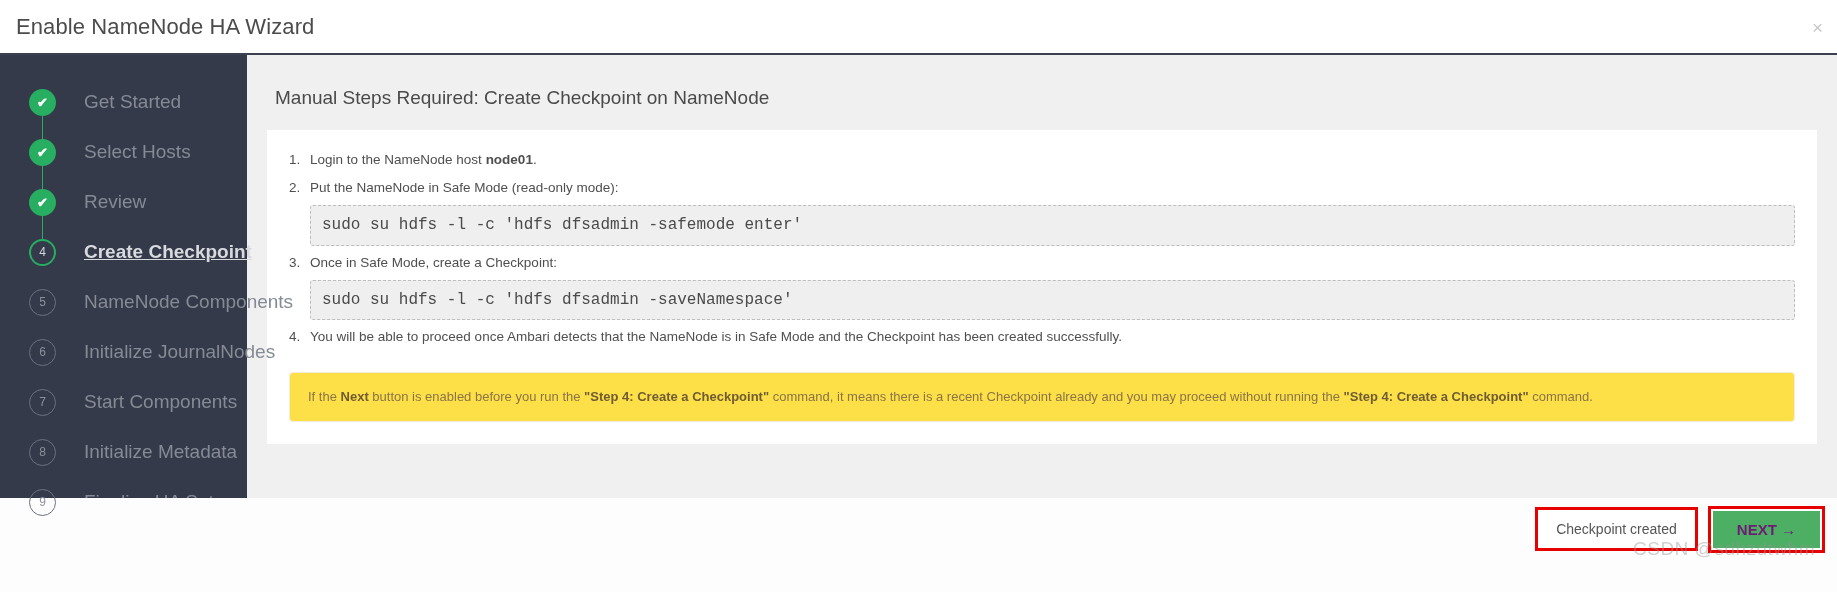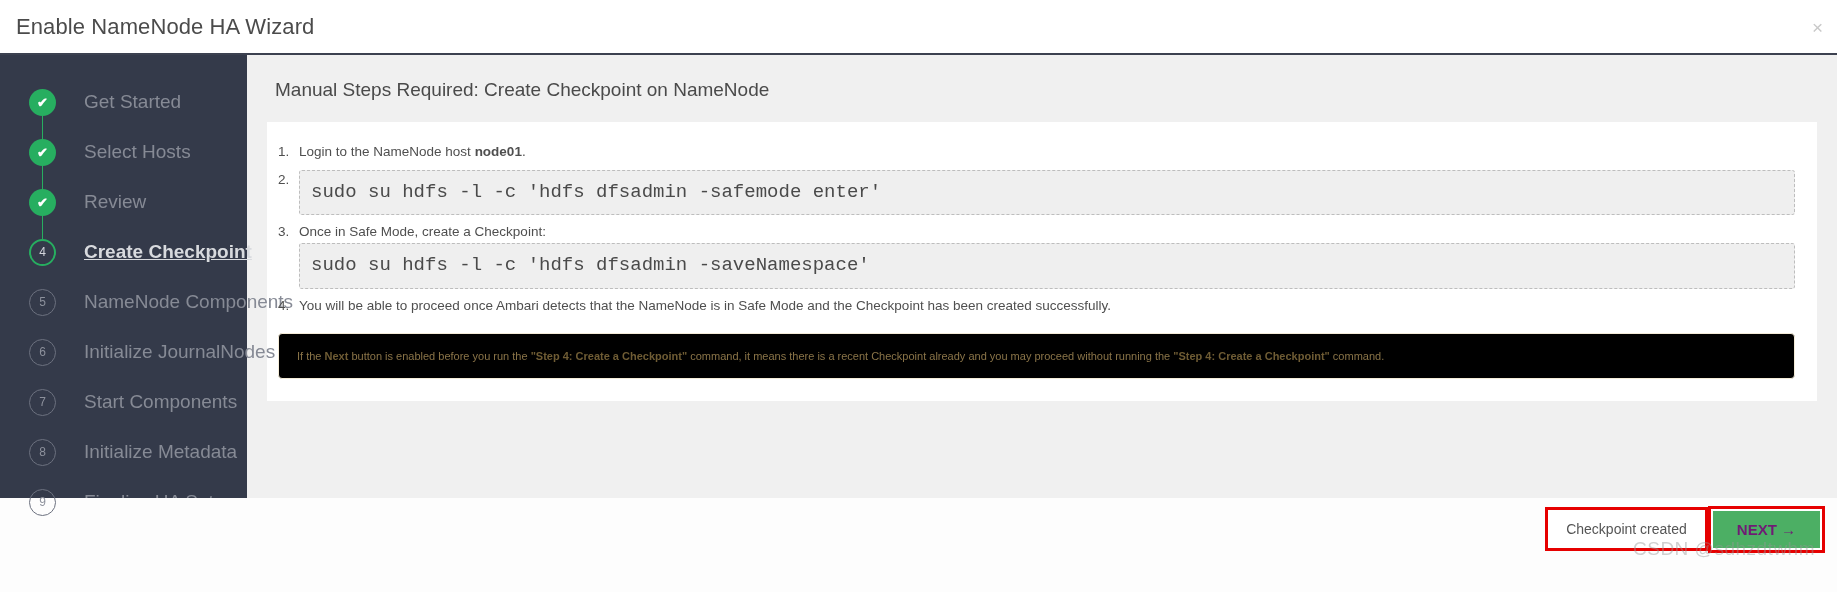--- a/index.html
+++ b/index.html
@@ -115,25 +115,25 @@
   
   .content {
     flex: 1 1 auto;
     background: #f0f0f0;
     padding: 24px 20px 0 20px;
     min-width: 0;
   }
   .content-title {
     font-size: 19px;
     color: #4a4a4a;
-    margin: 0 0 21px 8px;
+    margin: 8px 0 21px 8px;
   }
   .panel {
     background: #ffffff;
-    padding: 20px 22px 22px 11px;
+    padding: 20px 22px 22px 22px;
   }
   ol.steps-list {
     list-style: none;
     counter-reset: stepnum;
   }
   ol.steps-list > li {
     counter-increment: stepnum;
     position: relative;
     padding-left: 21px;
     font-size: 13.5px;
@@ -141,52 +141,54 @@
     line-height: 1.55;
     margin-bottom: 7px;
   }
   ol.steps-list > li::before {
     content: counter(stepnum) ".";
     position: absolute;
     left: 0;
     color: #4f4f4f;
   }
   .code-block {
+    margin-top: 6px;
     background: #efefef;
     border: 1px dashed #bdbdbd;
     border-radius: 3px;
     padding: 7px 11px;
     font-family: "Liberation Mono", monospace;
-    font-size: 19px;
+    font-size: 16px;
     color: #4a4a4a;
     white-space: pre;
     overflow: hidden;
   }
   .note-box {
-    margin-top: 16px;
-    background: #000000;
+    margin-top: 24px;
+    background: #fde047;
     border: 1px solid #f4ecd8;
     border-radius: 4px;
     padding: 14px 18px;
-    font-size: 11px;
+    font-size: 13px;
     color: #8a7448;
     line-height: 1.5;
   }
   .note-box b { color: #6f5c34; }
   .b { font-weight: bold; }
 
   
   .footer {
     flex: 0 0 62px;
     background: #fdfdfd;
     position: relative;
     display: flex;
     align-items: center;
     justify-content: flex-end;
     padding-right: 12px;
+    gap: 10px;
   }
   .annot {
     border: 3px solid #e60000;
     padding: 0;
     display: inline-flex;
   }
   .btn-secondary {
     background: #ffffff;
     border: none;
     font-family: "Liberation Sans", sans-serif;
@@ -280,20 +282,21 @@
       <div class="content-title">Manual Steps Required: Create Checkpoint on NameNode</div>
 
       <div class="panel">
         <ol class="steps-list">
 
           <li>
             <span>Login to the NameNode host </span><span class="b">node01</span><span>.</span>
           </li>
 
           <li>
+            <span>Put the NameNode in Safe Mode (read-only mode):</span>
             <div class="code-block">sudo su hdfs -l -c 'hdfs dfsadmin -safemode enter'</div>
           </li>
 
           <li>
             <span>Once in Safe Mode, create a Checkpoint:</span>
             <div class="code-block">sudo su hdfs -l -c 'hdfs dfsadmin -saveNamespace'</div>
           </li>
 
           <li>
             <span>You will be able to proceed once Ambari detects that the NameNode is in Safe Mode and the Checkpoint has been created successfully.</span>

